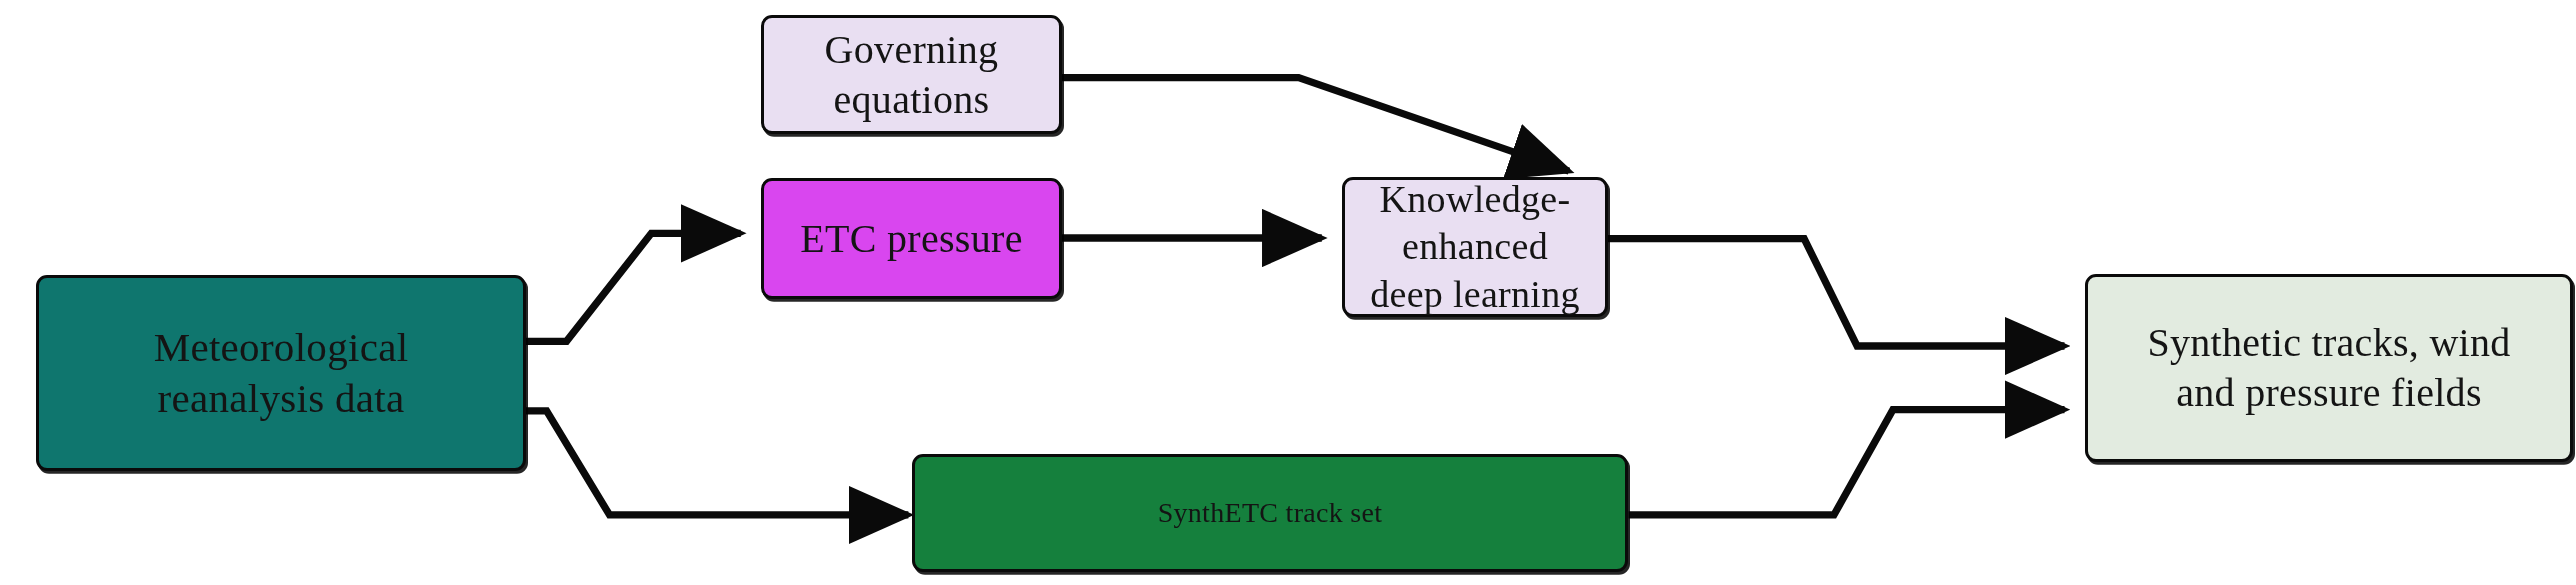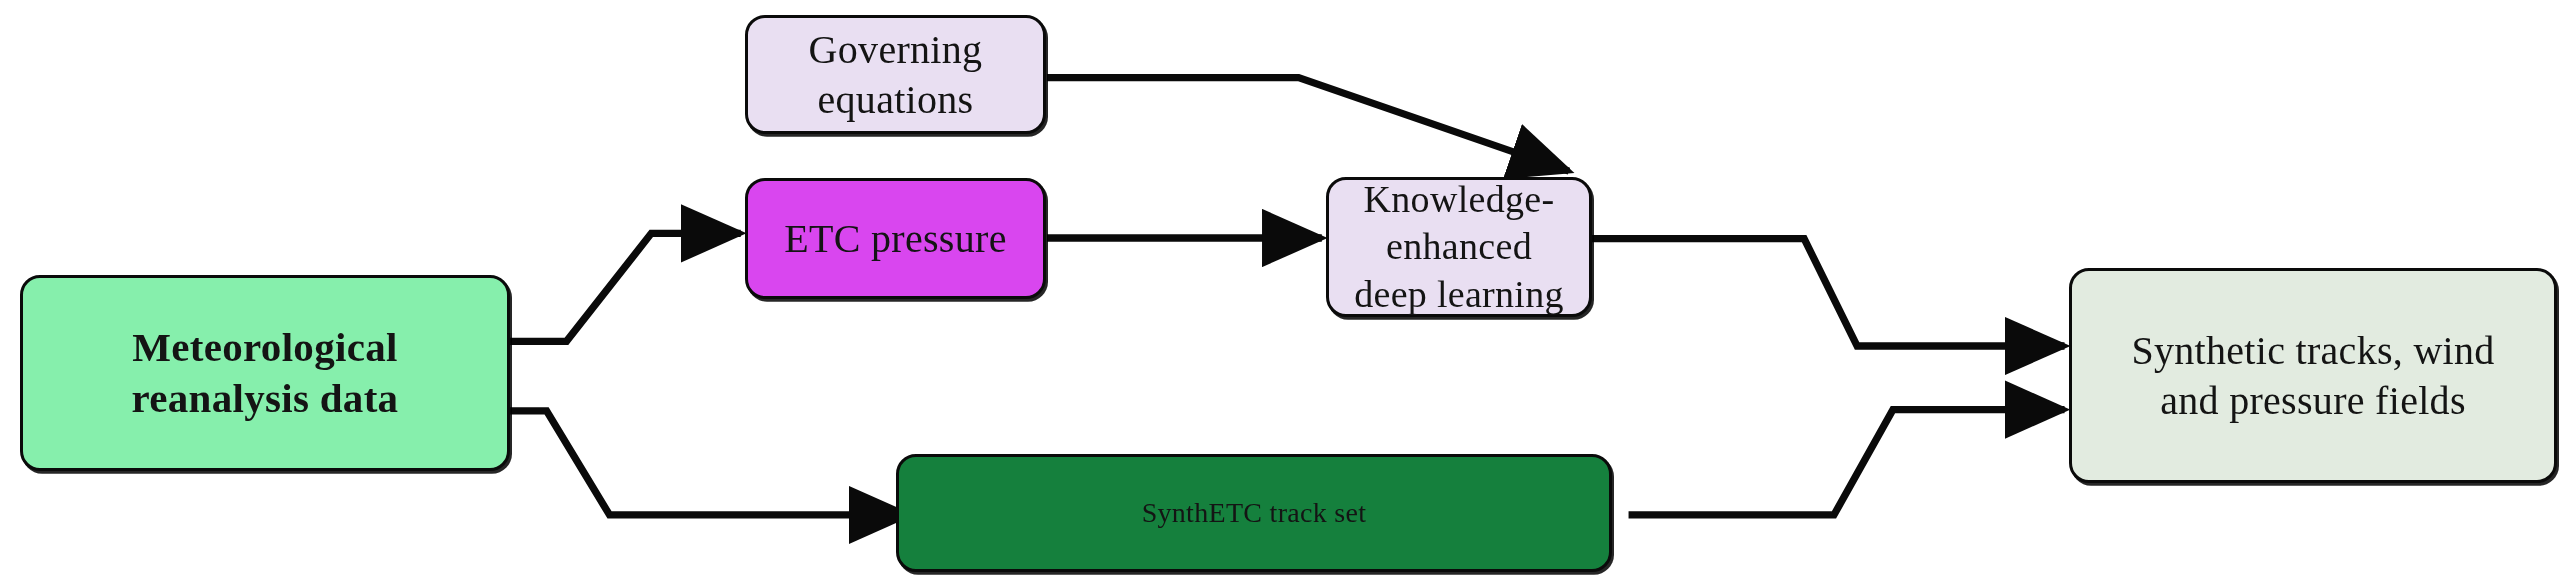--- a/index.html
+++ b/index.html
@@ -20,42 +20,43 @@
     left: 0;
     top: 0;
     width: 2576px;
     height: 586px;
     pointer-events: none;
   }
   .node {
     position: absolute;
     box-sizing: border-box;
     border: 3.3px solid #0a0a0a;
-    border-radius: 20px;
+    border-radius: 11px;
     display: flex;
     align-items: center;
     justify-content: center;
     text-align: center;
     color: #141414;
     line-height: 1.24;
     letter-spacing: 0.3px;
     box-shadow: 2px 2.7px 0 rgba(0,0,0,0.85);
     z-index: 2;
+    margin-left: 16px;
   }
   .node .label {
     display: block;
     padding: 0 12px;
     white-space: pre-line;
   }
-  #node-meteo      { left: 20px;   top: 275px; width: 490px;  height: 196px; font-size: 41px; background: #86efac; font-weight: bold; }
+  #node-meteo      { left: 20px;   top: 275px; width: 490px;  height: 196px; font-size: 41px; background: #0f766e; }
   #node-governing  { left: 745px; top: 15.2px;  width: 301px;  height: 119px; font-size: 40px; background: #e9dff2; }
   #node-etc        { left: 745px; top: 178px; width: 301px;  height: 121px; font-size: 40px; background: #d946ef; }
   #node-kedl       { left: 1326px; top: 177px; width: 266px;  height: 140px; font-size: 38px; background: #e9dff2; }
   #node-synthetc   { left: 896px; top: 454px; width: 716px; height: 118px; font-size: 28px; background: #15803d; }
-  #node-output     { left: 2069px; top: 268px; width: 488px;  height: 215px; font-size: 40px; background: #e2ebe0; }
+  #node-output     { left: 2069px; top: 274px; width: 488px;  height: 188px; font-size: 40px; background: #e2ebe0; }
 </style>
 </head>
 <body>
 
 <div id="canvas">
 
   <svg id="edges" viewBox="0 0 3888 884" width="2576" height="586" xmlns="http://www.w3.org/2000/svg">
     <defs>
       <marker id="arrowhead" markerWidth="9" markerHeight="8" refX="8.2" refY="4" orient="auto" markerUnits="strokeWidth">
         <path d="M0,0 L9,4 L0,8 z" fill="#0a0a0a"></path>

